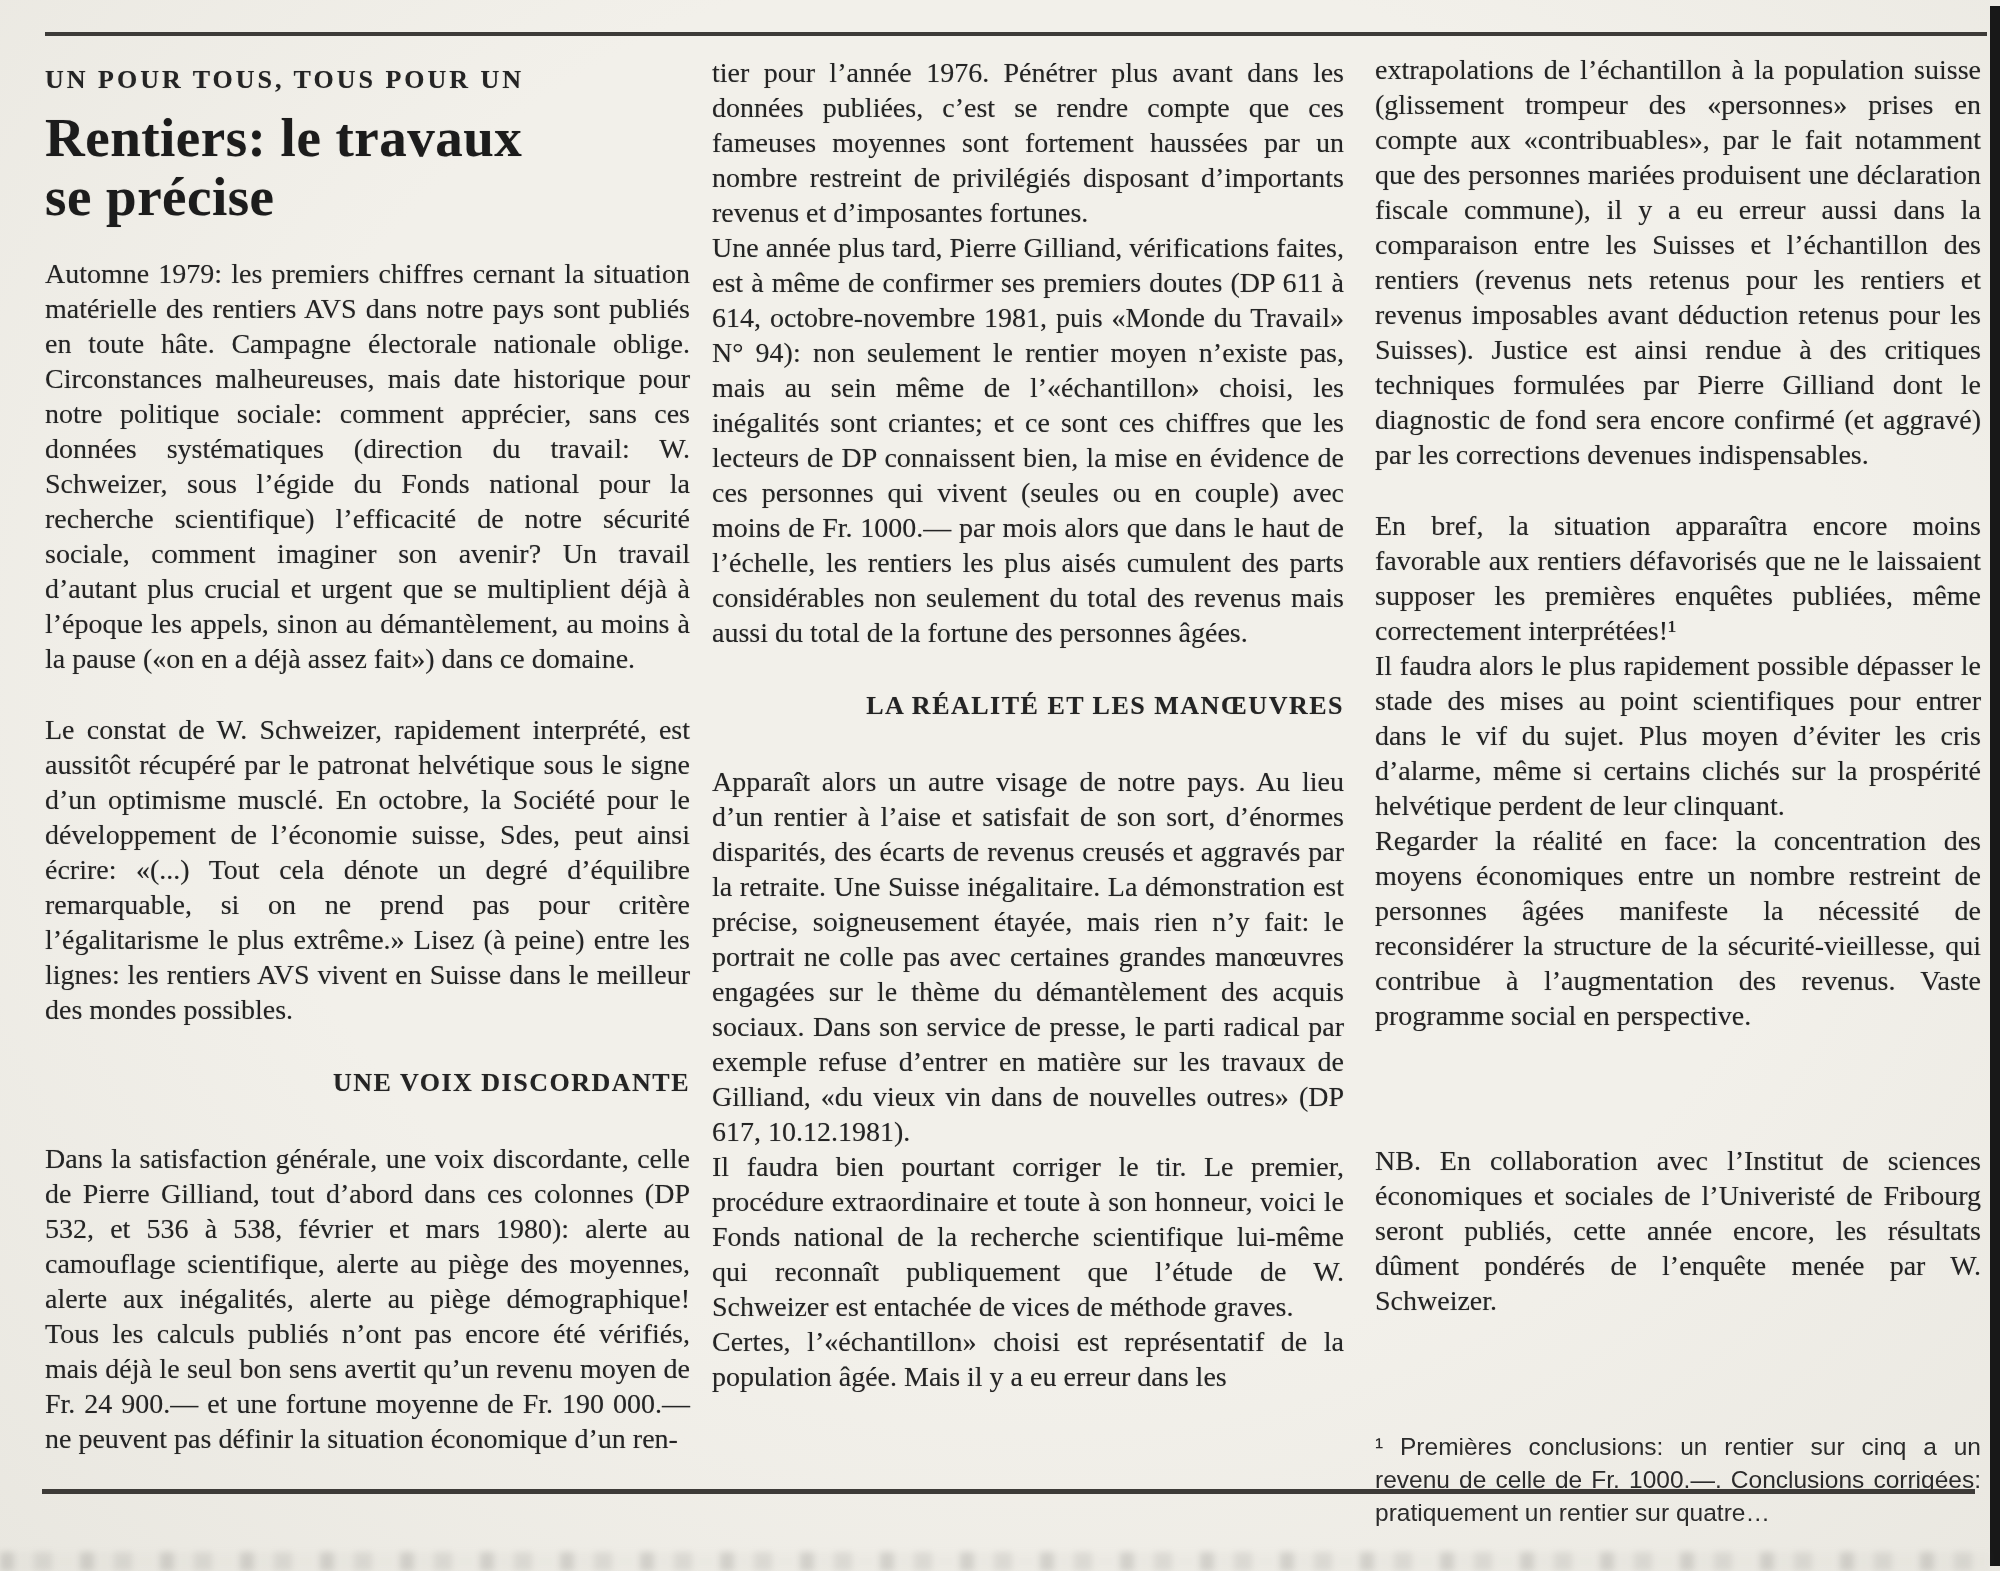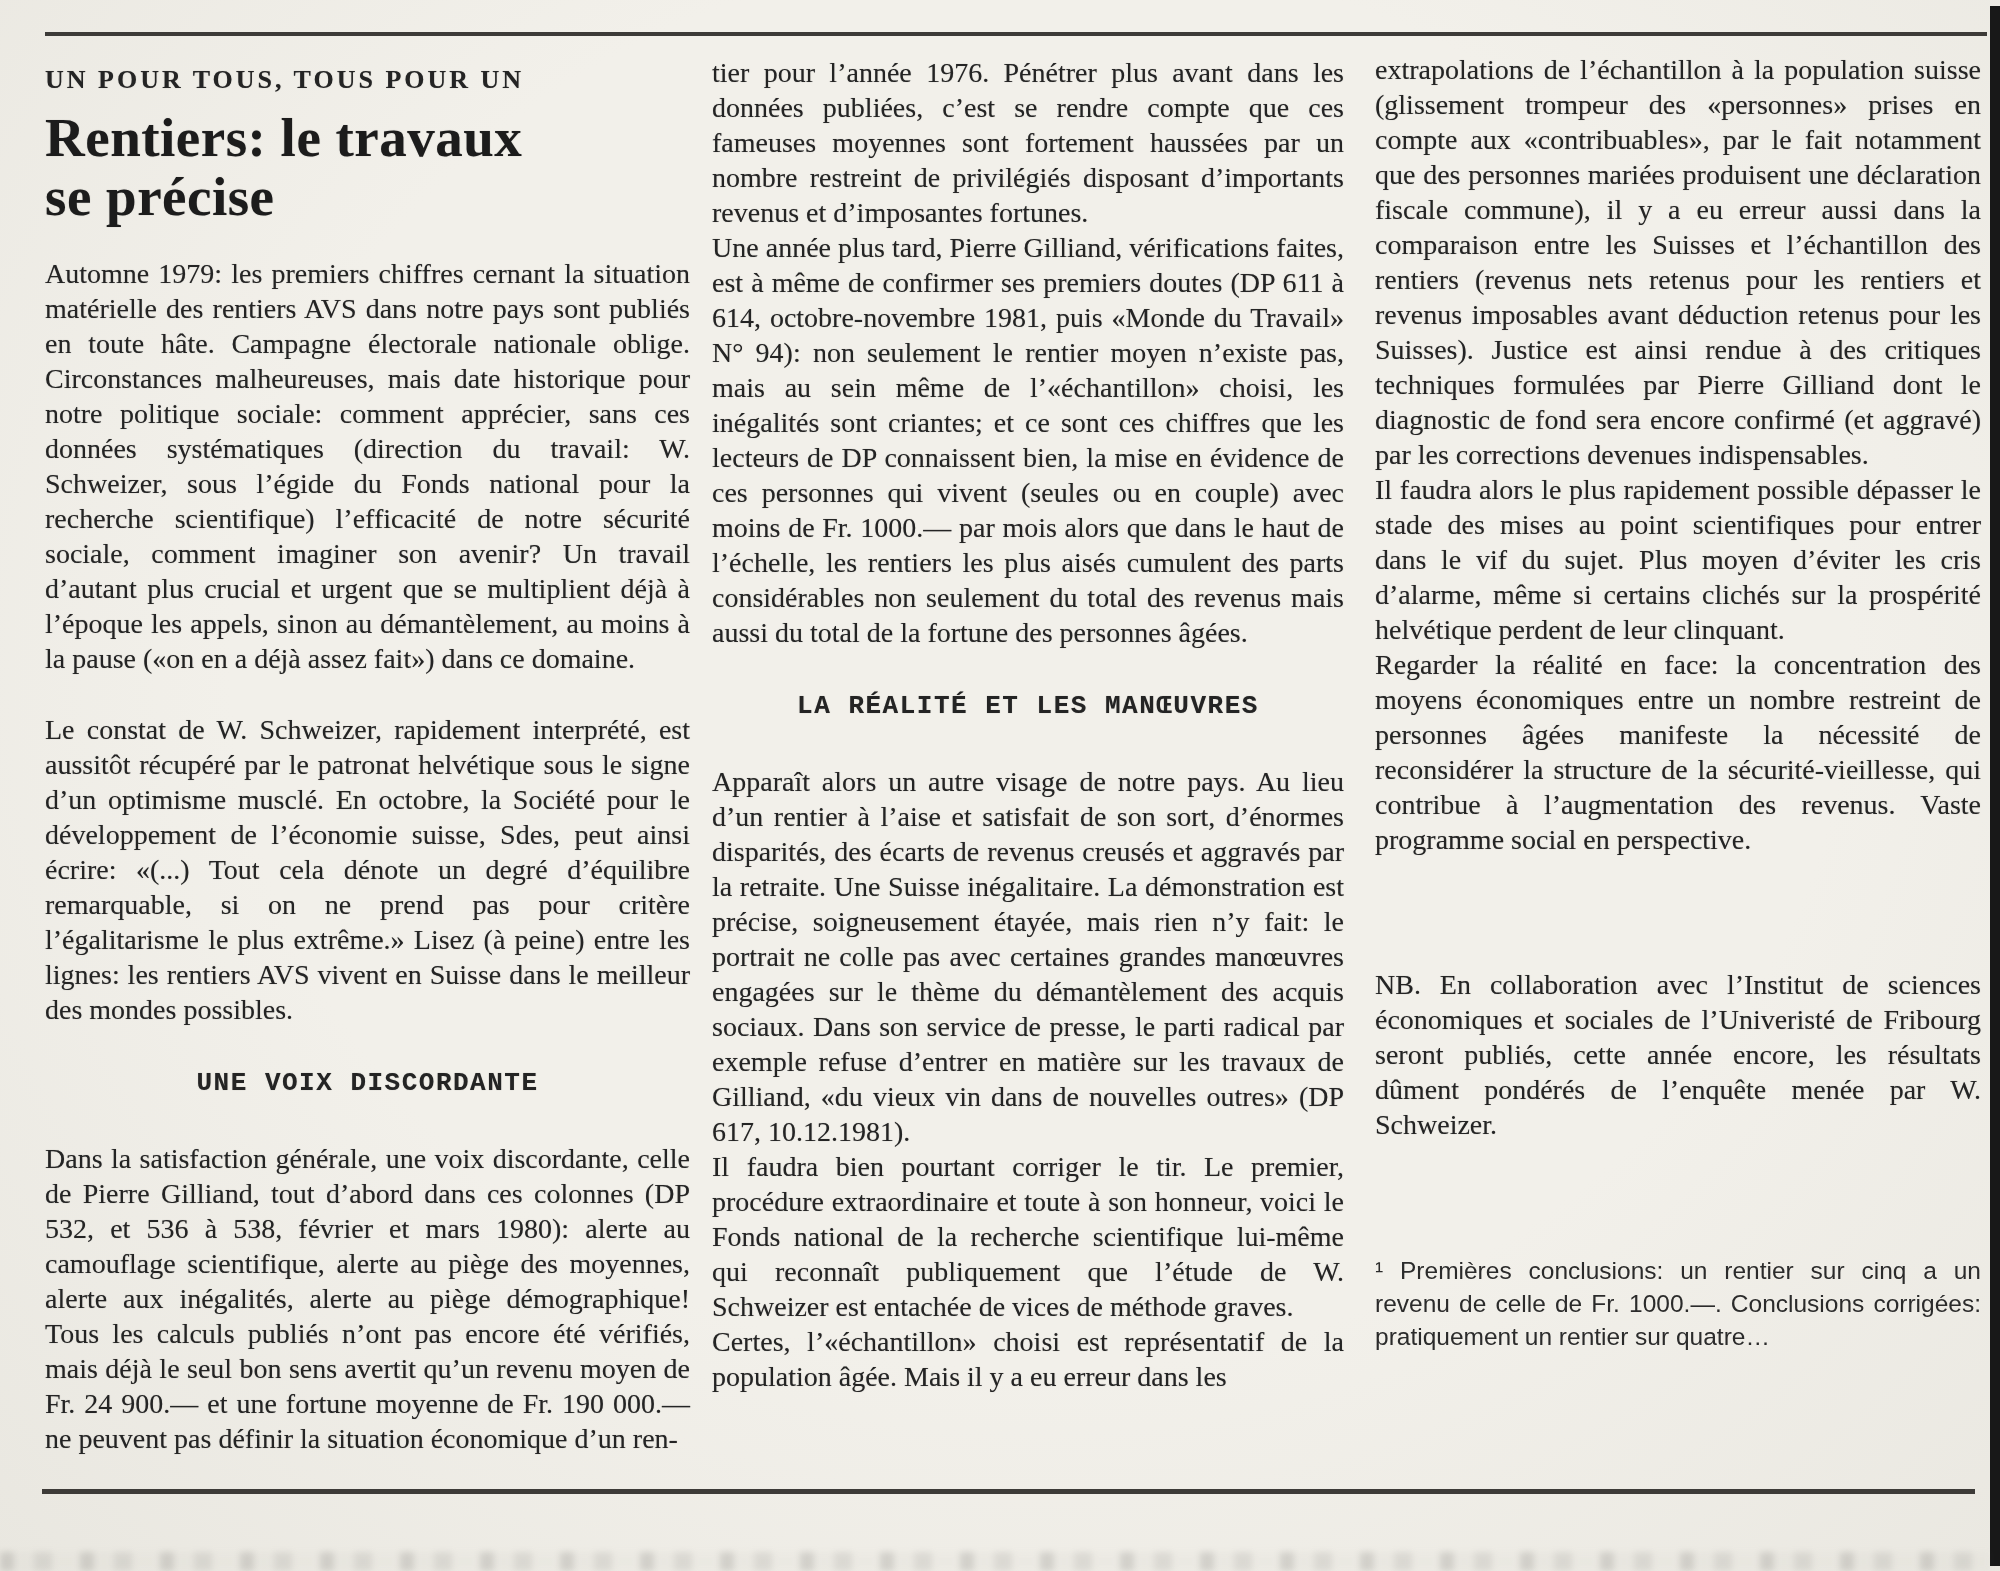--- a/index.html
+++ b/index.html
@@ -43,23 +43,22 @@
     font-weight: bold; font-size: 26px; line-height: 32px;
     letter-spacing: 3px; text-align: left; margin: 6px 0 12px 0;
   }
   .title {
     font-weight: bold; font-size: 55px; line-height: 59px;
     letter-spacing: 0.5px; white-space: pre-line; text-align: left;
     margin: 0 0 30px 0; color: #1c1c1c;
   }
   .subhead {
     font-weight: bold; font-size: 26px; line-height: 32px;
-    letter-spacing: 1.5px; text-align: center;
+    letter-spacing: 1.5px; text-align: right;
     margin: 40px 0 42px 0;
-    font-family: Liberation Mono, monospace;
   }
   .para-gap { margin-top: 36px; }
   .note     { margin-top: 110px; }
   .footnote {
     font-family: "Liberation Sans", "DejaVu Sans", sans-serif;
     font-size: 24.5px; line-height: 33px;
     margin-top: 112px; color: #2b2b2b;
     text-shadow: none;
   }
 </style>
@@ -80,20 +79,21 @@
   <div class="col col-middle">
       <div class="blk para">tier pour l’année 1976. Pénétrer plus avant dans les données publiées, c’est se rendre compte que ces fameuses moyennes sont fortement haussées par un nombre restreint de privilégiés disposant d’importants revenus et d’imposantes fortunes.</div>
       <div class="blk para">Une année plus tard, Pierre Gilliand, vérifications faites, est à même de confirmer ses premiers doutes (DP 611 à 614, octobre-novembre 1981, puis «Monde du Travail» N° 94): non seulement le rentier moyen n’existe pas, mais au sein même de l’«échantillon» choisi, les inégalités sont criantes; et ce sont ces chiffres que les lecteurs de DP connaissent bien, la mise en évidence de ces personnes qui vivent (seules ou en couple) avec moins de Fr. 1000.— par mois alors que dans le haut de l’échelle, les rentiers les plus aisés cumulent des parts considérables non seulement du total des revenus mais aussi du total de la fortune des personnes âgées.</div>
       <div class="blk subhead">LA RÉALITÉ ET LES MANŒUVRES</div>
       <div class="blk para">Apparaît alors un autre visage de notre pays. Au lieu d’un rentier à l’aise et satisfait de son sort, d’énormes disparités, des écarts de revenus creusés et aggravés par la retraite. Une Suisse inégalitaire. La démonstration est précise, soigneusement étayée, mais rien n’y fait: le portrait ne colle pas avec certaines grandes manœuvres engagées sur le thème du démantèlement des acquis sociaux. Dans son service de presse, le parti radical par exemple refuse d’entrer en matière sur les travaux de Gilliand, «du vieux vin dans de nouvelles outres» (DP 617, 10.12.1981).</div>
       <div class="blk para">Il faudra bien pourtant corriger le tir. Le premier, procédure extraordinaire et toute à son honneur, voici le Fonds national de la recherche scientifique lui-même qui reconnaît publiquement que l’étude de W. Schweizer est entachée de vices de méthode graves.</div>
       <div class="blk para">Certes, l’«échantillon» choisi est représentatif de la population âgée. Mais il y a eu erreur dans les</div>
     </div>
   <div class="col col-right">
       <div class="blk para">extrapolations de l’échantillon à la population suisse (glissement trompeur des «personnes» prises en compte aux «contribuables», par le fait notamment que des personnes mariées produisent une déclaration fiscale commune), il y a eu erreur aussi dans la comparaison entre les Suisses et l’échantillon des rentiers (revenus nets retenus pour les rentiers et revenus imposables avant déduction retenus pour les Suisses). Justice est ainsi rendue à des critiques techniques formulées par Pierre Gilliand dont le diagnostic de fond sera encore confirmé (et aggravé) par les corrections devenues indispensables.</div>
+      <div class="blk para para-gap">En bref, la situation apparaîtra encore moins favorable aux rentiers défavorisés que ne le laissaient supposer les premières enquêtes publiées, même correctement interprétées!¹</div>
       <div class="blk para">Il faudra alors le plus rapidement possible dépasser le stade des mises au point scientifiques pour entrer dans le vif du sujet. Plus moyen d’éviter les cris d’alarme, même si certains clichés sur la prospérité helvétique perdent de leur clinquant.</div>
       <div class="blk para">Regarder la réalité en face: la concentration des moyens économiques entre un nombre restreint de personnes âgées manifeste la nécessité de reconsidérer la structure de la sécurité-vieillesse, qui contribue à l’augmentation des revenus. Vaste programme social en perspective.</div>
       <div class="blk para note">NB. En collaboration avec l’Institut de sciences économiques et sociales de l’Univeristé de Fribourg seront publiés, cette année encore, les résultats dûment pondérés de l’enquête menée par W. Schweizer.</div>
       <div class="blk footnote">¹ Premières conclusions: un rentier sur cinq a un revenu de celle de Fr. 1000.—. Conclusions corrigées: pratiquement un rentier sur quatre…</div>
     </div>
   <div class="rule-bottom"></div>
   <div class="side-bar"></div>
   <div class="bottom-smudge"></div>
 </div>
 

